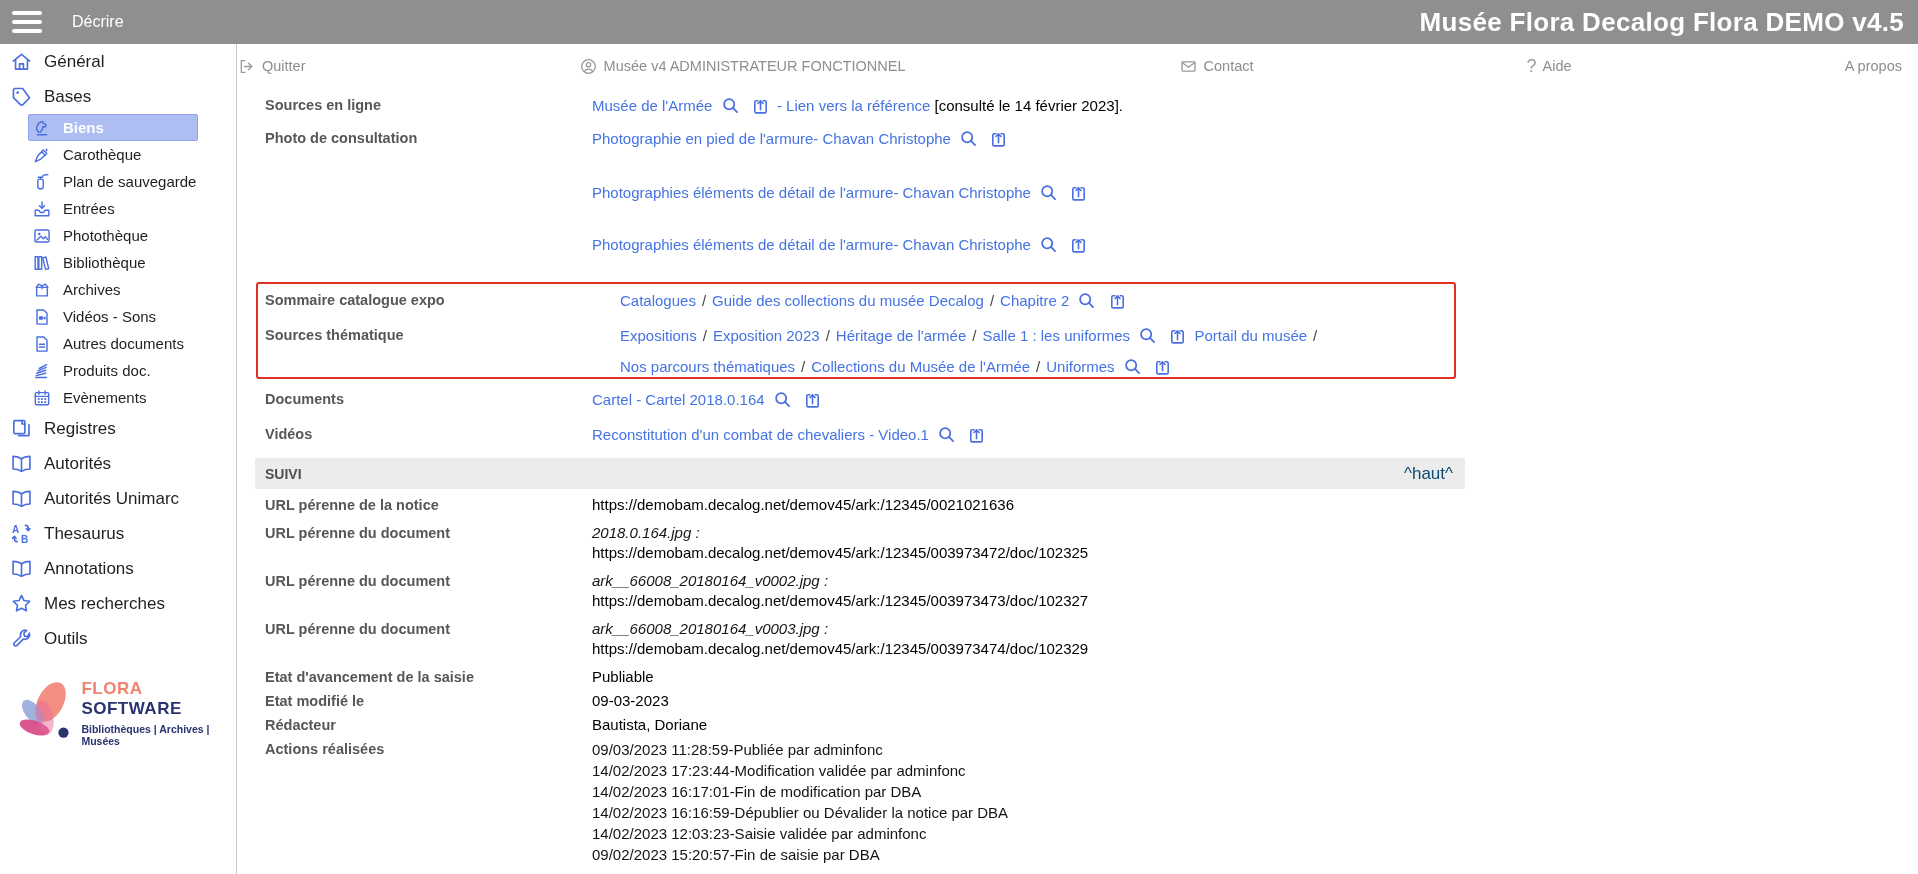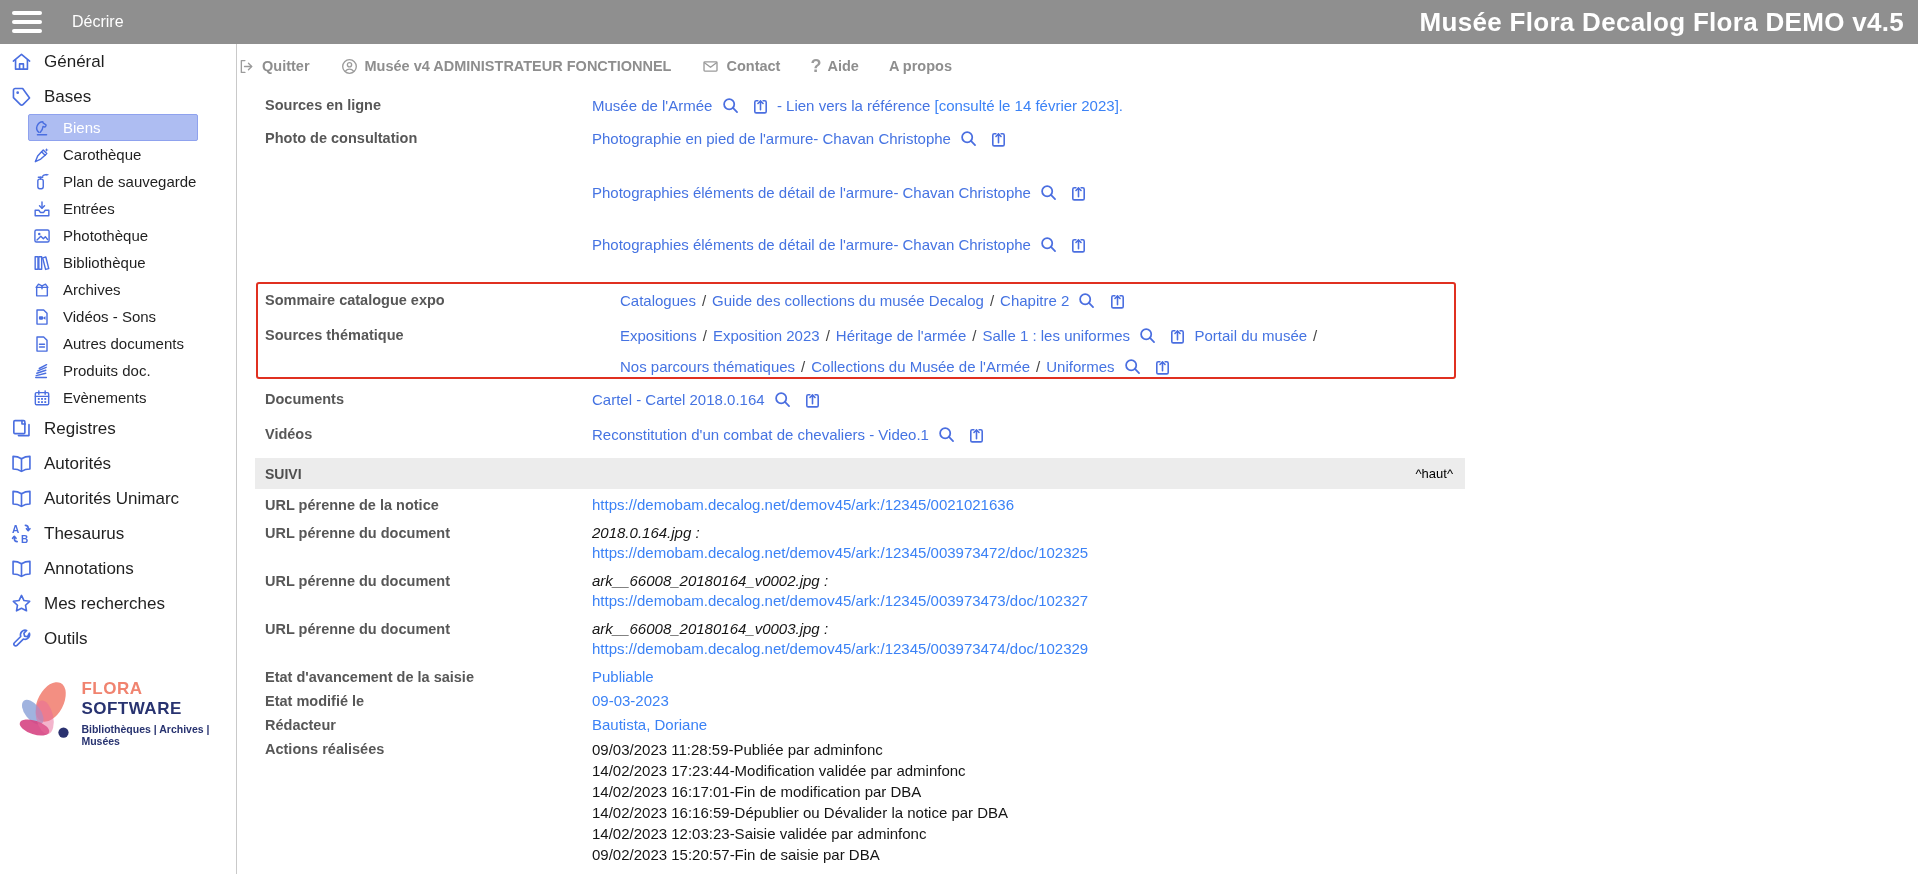--- a/index.html
+++ b/index.html
@@ -19,56 +19,56 @@
   
   .sidebar { width:237px; flex:0 0 237px; border-right:1px solid #c9c9c9; background:#fff; }
   .sb-item { display:flex; align-items:center; cursor:pointer; color:#1f1f1f; }
   .lvl0 { height:35px; font-size:17px; padding-left:10px; }
   .lvl1 { height:27px; font-size:15px; margin-left:28px; width:170px; padding-left:3px; border:1px solid transparent; }
   .sb-ic { display:inline-flex; margin-right:11px; }
   .lvl0 .sb-ic svg { width:23px; height:23px; }
   .lvl1 .sb-ic svg { width:20px; height:20px; }
   .sb-item svg { stroke:#4a6ee0; fill:none; stroke-width:1.7; stroke-linecap:round; stroke-linejoin:round; }
   .sb-item.selected { background:#aebdf2; border:1px solid #8fa2ee; border-radius:2px; }
-  .sb-item.selected .sb-lbl { color:#fff; font-weight:normal; }
+  .sb-item.selected .sb-lbl { color:#fff; font-weight:bold; }
   .logo { margin:18px 0 0 14px; display:flex; align-items:center; width:212px; }
   .logo-text { margin-left:6px; }
   .logo-brand { font-size:17px; font-weight:bold; letter-spacing:.5px; }
   .logo-flora { color:#f0836f; }
   .logo-soft { color:#283370; }
   .logo-tag { font-size:10.5px; font-weight:bold; color:#283370; margin-top:4px; }
 
   
   .main { flex:1; display:flex; flex-direction:column; }
-  .toolbar { height:44px; display:flex; align-items:center; justify-content:flex-start;
-             gap:30px; padding-right:24px; color:#8e8e8e; font-size:14.5px;font-weight:bold; }
+  .toolbar { height:44px; display:flex; align-items:center; justify-content:space-between;
+             gap:30px; padding-right:16px; color:#8e8e8e; font-size:14.5px; }
   .tb-item { display:flex; align-items:center; gap:6px; cursor:pointer; white-space:nowrap; }
   .tb-item svg { width:19px; height:19px; stroke:#9b9b9b; fill:none; stroke-width:1.7; stroke-linecap:round; stroke-linejoin:round; }
   .q-glyph { font-size:18px; color:#9b9b9b; }
 
   .content { padding-top:7px; font-size:15px; }
   .frow { display:flex; align-items:flex-start; line-height:20px; }
   .f-label { flex:0 0 355px; padding-left:28px; font-weight:bold; color:#575757; font-size:14.5px; }
   .f-value { color:#151515; }
   .lnk { color:#4573e2; text-decoration:none; cursor:pointer; }
   .sep { color:#444; margin:0 6px; }
-  .plain { color:#3b82f6; }
+  .plain { color:#000000; }
   .ic { display:inline-flex; vertical-align:-5px; margin:0 3px; cursor:pointer; }
   .ic svg { stroke:#4a6ee0; fill:none; stroke-width:2; stroke-linecap:round; stroke-linejoin:round; }
   .ic-search svg { width:21px; height:21px; }
   .ic-ext svg { width:19px; height:19px; }
 
   .hl-box { border:2px solid #e03020; border-radius:3px; margin:27px 0 10px 19px;
             width:1200px; padding:6px 0 0 0; }
   .hl-box .f-label { flex:0 0 362px; padding-left:7px; }
 
   .suivi-bar { margin:13px 0 6px 18px; width:1210px; height:31px; background:#ececec;
                display:flex; align-items:center; justify-content:space-between; padding:0 12px 0 10px;gap:13px; }
   .suivi-title { font-weight:bold; color:#4e4e4e; font-size:14px; }
-  .haut { color:#000000; font-size:13px; cursor:pointer; }
+  .haut { color:#0c4a6e; font-size:17px; cursor:pointer; }
   .fname { font-style:italic; }
   .srow { margin-bottom:8px; }
   .srow-tight { margin-bottom:4px; }
   .actions div { line-height:21px; }
   .mb12 { margin-bottom:12px; } .mb33 { margin-bottom:33px; } .mb31 { margin-bottom:31px; }
   .mb14 { margin-bottom:14px; }
   .line2 { margin-top:10px; }
 </style>
 </head>
 <body>

